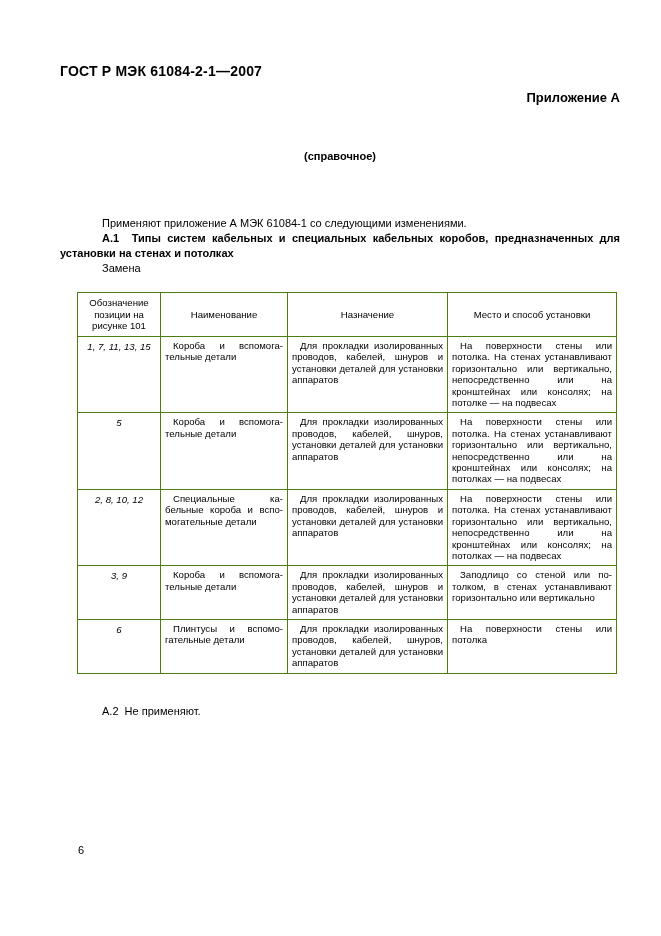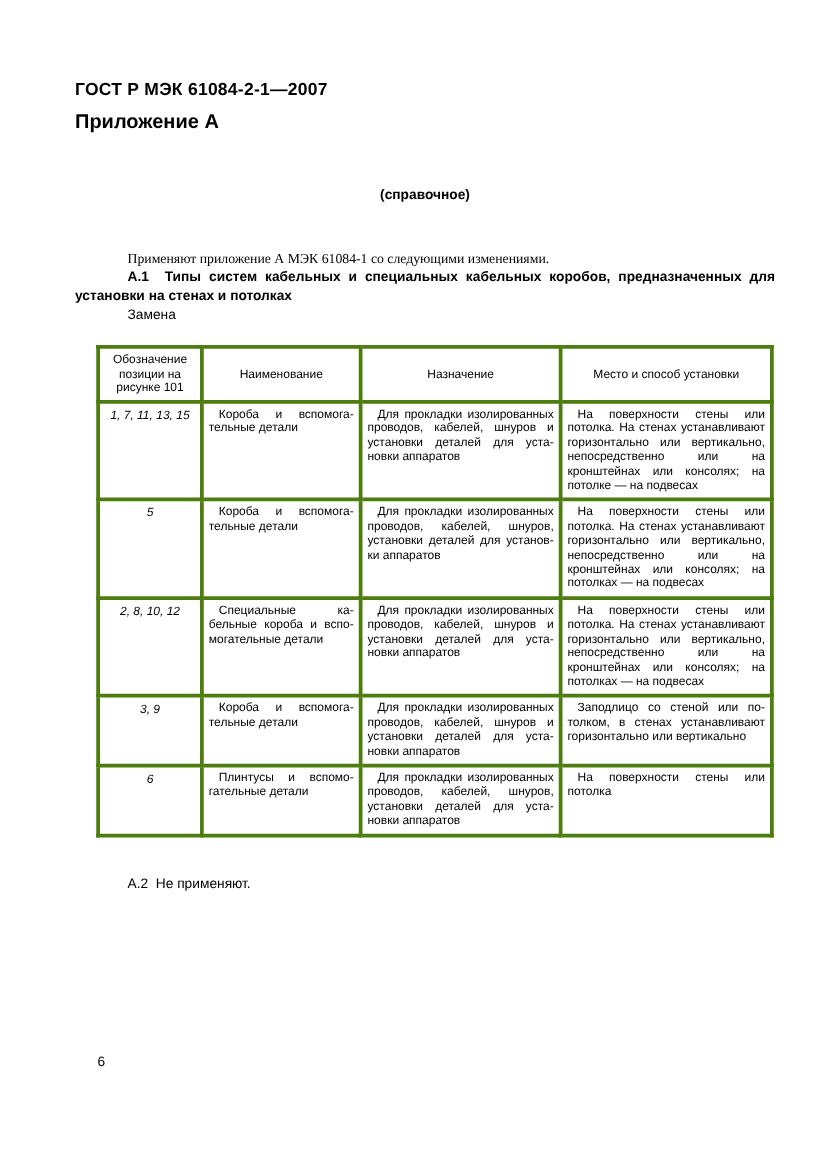--- a/index.html
+++ b/index.html
@@ -19,52 +19,52 @@
     width: 560px;
   }
   .doc-code {
     font-size: 14px;
     font-weight: bold;
     line-height: 14px;
     letter-spacing: 0.2px;
   }
   .appendix-title {
     margin-top: 12px;
-    text-align: left;
+    text-align: right;
     font-weight: bold;
-    font-size: 16px;
+    font-size: 13px;
     line-height: 15px;
   }
   .appendix-subtitle {
     text-align: center;
     font-weight: bold;
     font-size: 11px;
     line-height: 15px;
     margin-top: 44px;
   }
   p { margin: 0; }
   .body-text {
     font-size: 11px;
     line-height: 15px;
     text-indent: 42px;
   }
-  .intro { margin-top: 36px; font-family: Liberation Serif, serif; }
+  .intro { margin-top: 52px; }
   .a1-heading {
     font-weight: bold;
     text-align: justify;
   }
   .a2-text { margin-top: 30px; }
   table.doc-table {
     border-collapse: collapse;
     table-layout: fixed;
     width: 539px;
     margin: 16px 0 0 17px;
   }
   .doc-table th, .doc-table td {
-    border: 3px solid #4d7c0f;
+    border: 1px solid #4d7c0f;
     font-size: 9.6px;
     line-height: 11.4px;
     font-weight: normal;
     box-sizing: border-box;
   }
   .doc-table th {
     text-align: center;
     vertical-align: middle;
     padding: 3px 4px;
   }

